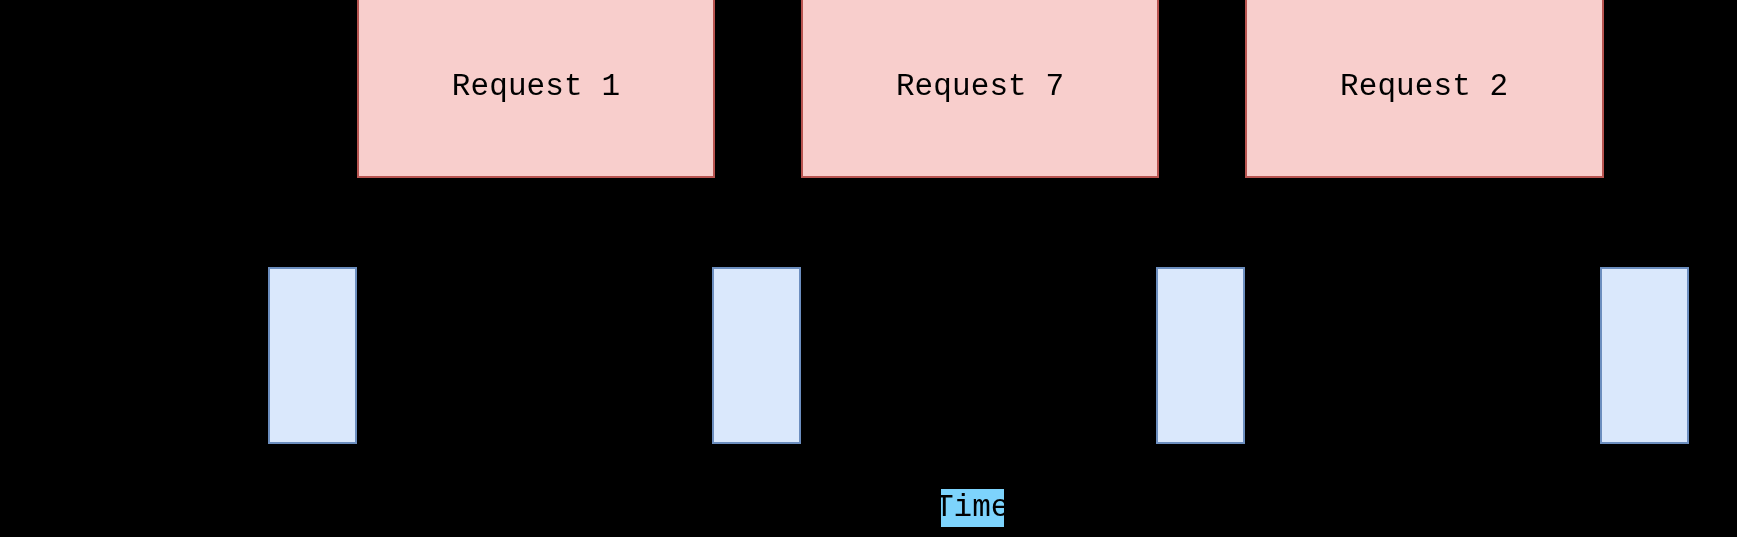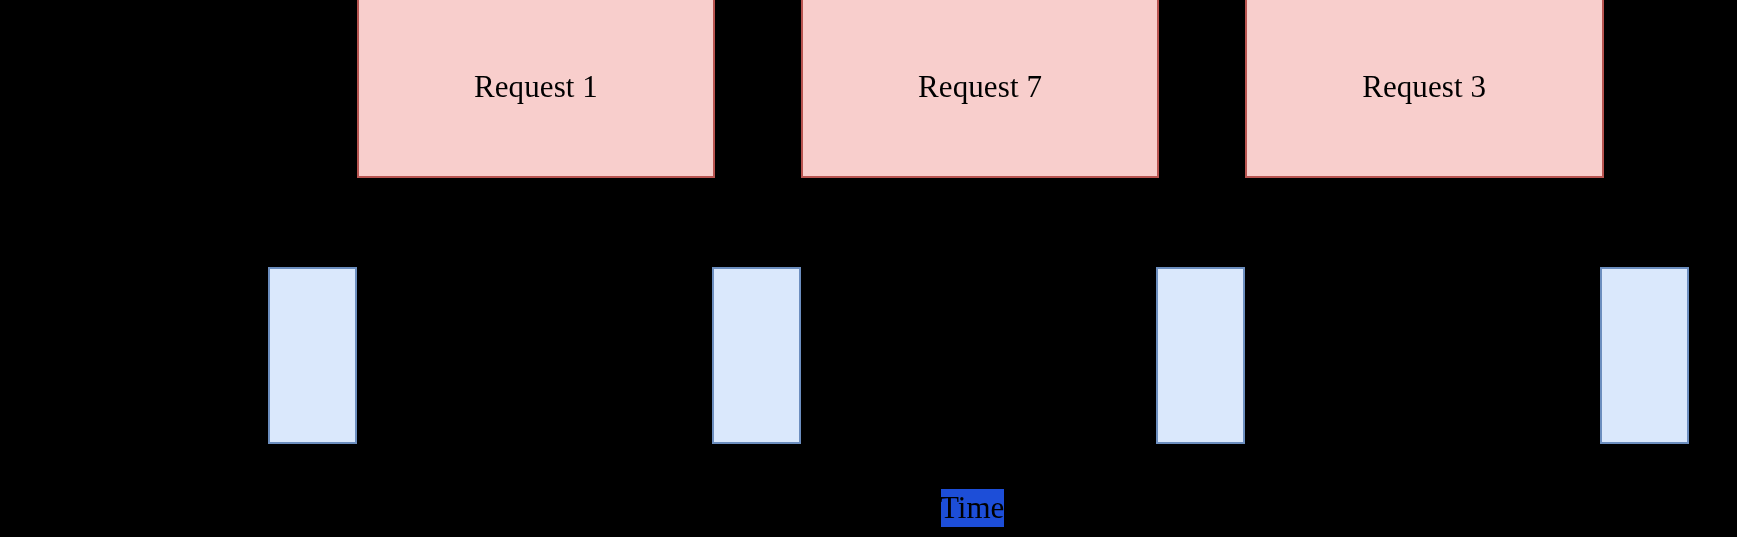--- a/index.html
+++ b/index.html
@@ -7,21 +7,21 @@
     margin: 0;
     padding: 0;
     background: #000000;
   }
   #canvas {
     position: relative;
     width: 1737px;
     height: 537px;
     background: #000000;
     overflow: hidden;
-    font-family: Liberation Serif, serif;
+    font-family: Liberation Mono, monospace;
   }
 
   
   .box {
     position: absolute;
     box-sizing: border-box;
     display: flex;
     align-items: center;
     justify-content: center;
     text-align: center;
@@ -69,23 +69,23 @@
 
   <div class="box request-box" id="request-box-0" style="left: 356.588px; top: -4.37475px; width: 358.776px; height: 182.646px; background: rgb(248, 206, 204); border-color: rgb(184, 84, 80); color: rgb(0, 0, 0);">
     <span class="request-label">Request 1</span>
   </div>
 
   <div class="box request-box" id="request-box-1" style="left: 800.683px; top: -4.37475px; width: 358.776px; height: 182.646px; background: rgb(248, 206, 204); border-color: rgb(184, 84, 80); color: rgb(0, 0, 0);">
     <span class="request-label">Request 7</span>
   </div>
 
   <div class="box request-box" id="request-box-2" style="left: 1244.78px; top: -4.37475px; width: 358.776px; height: 182.646px; background: rgb(248, 206, 204); border-color: rgb(184, 84, 80); color: rgb(0, 0, 0);">
-    <span class="request-label">Request 3</span>
+    <span class="request-label">Request 2</span>
   </div>
 
   <div class="box tick-box" id="tick-box-0" style="left: 267.988px; top: 266.859px; width: 88.6001px; height: 177.177px; background: rgb(218, 232, 252); border-color: rgb(108, 142, 191);"></div>
   <div class="box tick-box" id="tick-box-1" style="left: 712.082px; top: 266.859px; width: 88.6001px; height: 177.177px; background: rgb(218, 232, 252); border-color: rgb(108, 142, 191);"></div>
   <div class="box tick-box" id="tick-box-2" style="left: 1156.18px; top: 266.859px; width: 88.6001px; height: 177.177px; background: rgb(218, 232, 252); border-color: rgb(108, 142, 191);"></div>
   <div class="box tick-box" id="tick-box-3" style="left: 1600.27px; top: 266.859px; width: 88.6001px; height: 177.177px; background: rgb(218, 232, 252); border-color: rgb(108, 142, 191);"></div>
 
-  <div class="axis-label" id="axis-label" style="left: 940.693px; top: 488.878px; width: 63px; height: 38.279px; background: #1d4ed8; color: rgb(0, 0, 0);">Time</div>
+  <div class="axis-label" id="axis-label" style="left: 940.693px; top: 488.878px; width: 63px; height: 38.279px; background: #7dd3fc; color: rgb(0, 0, 0);">Time</div>
 
 </div>
 
 </body></html>

